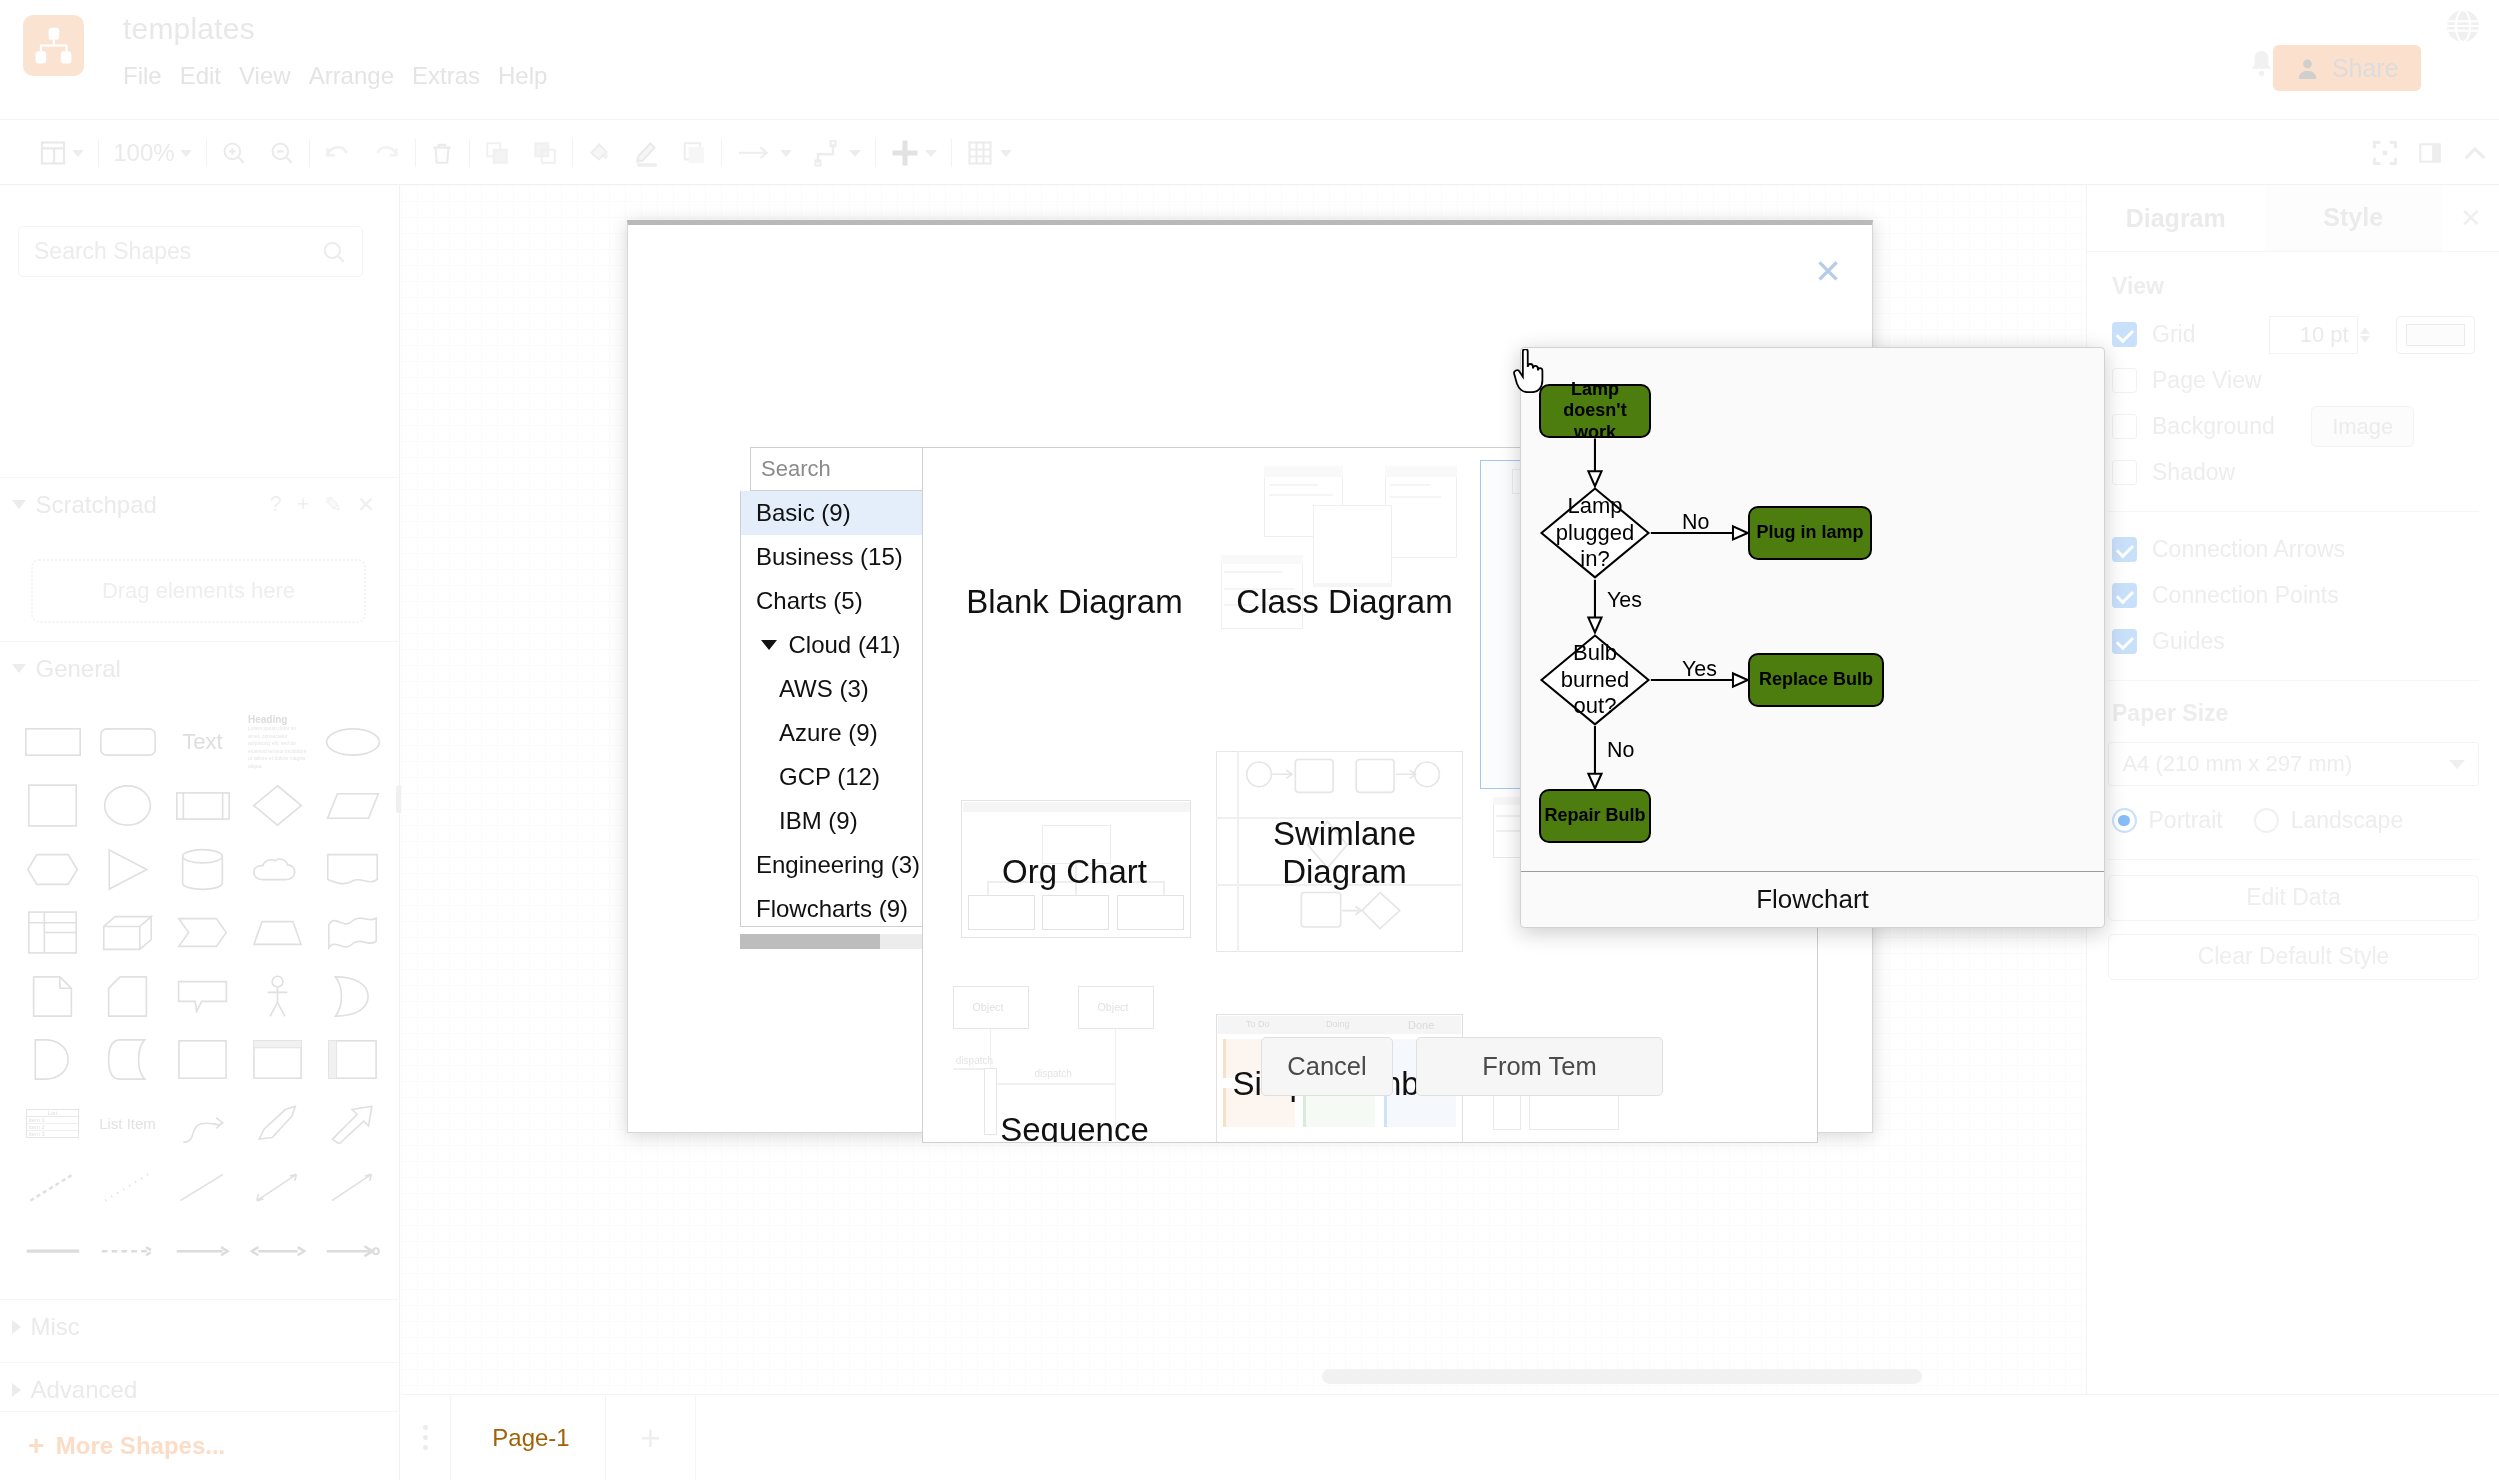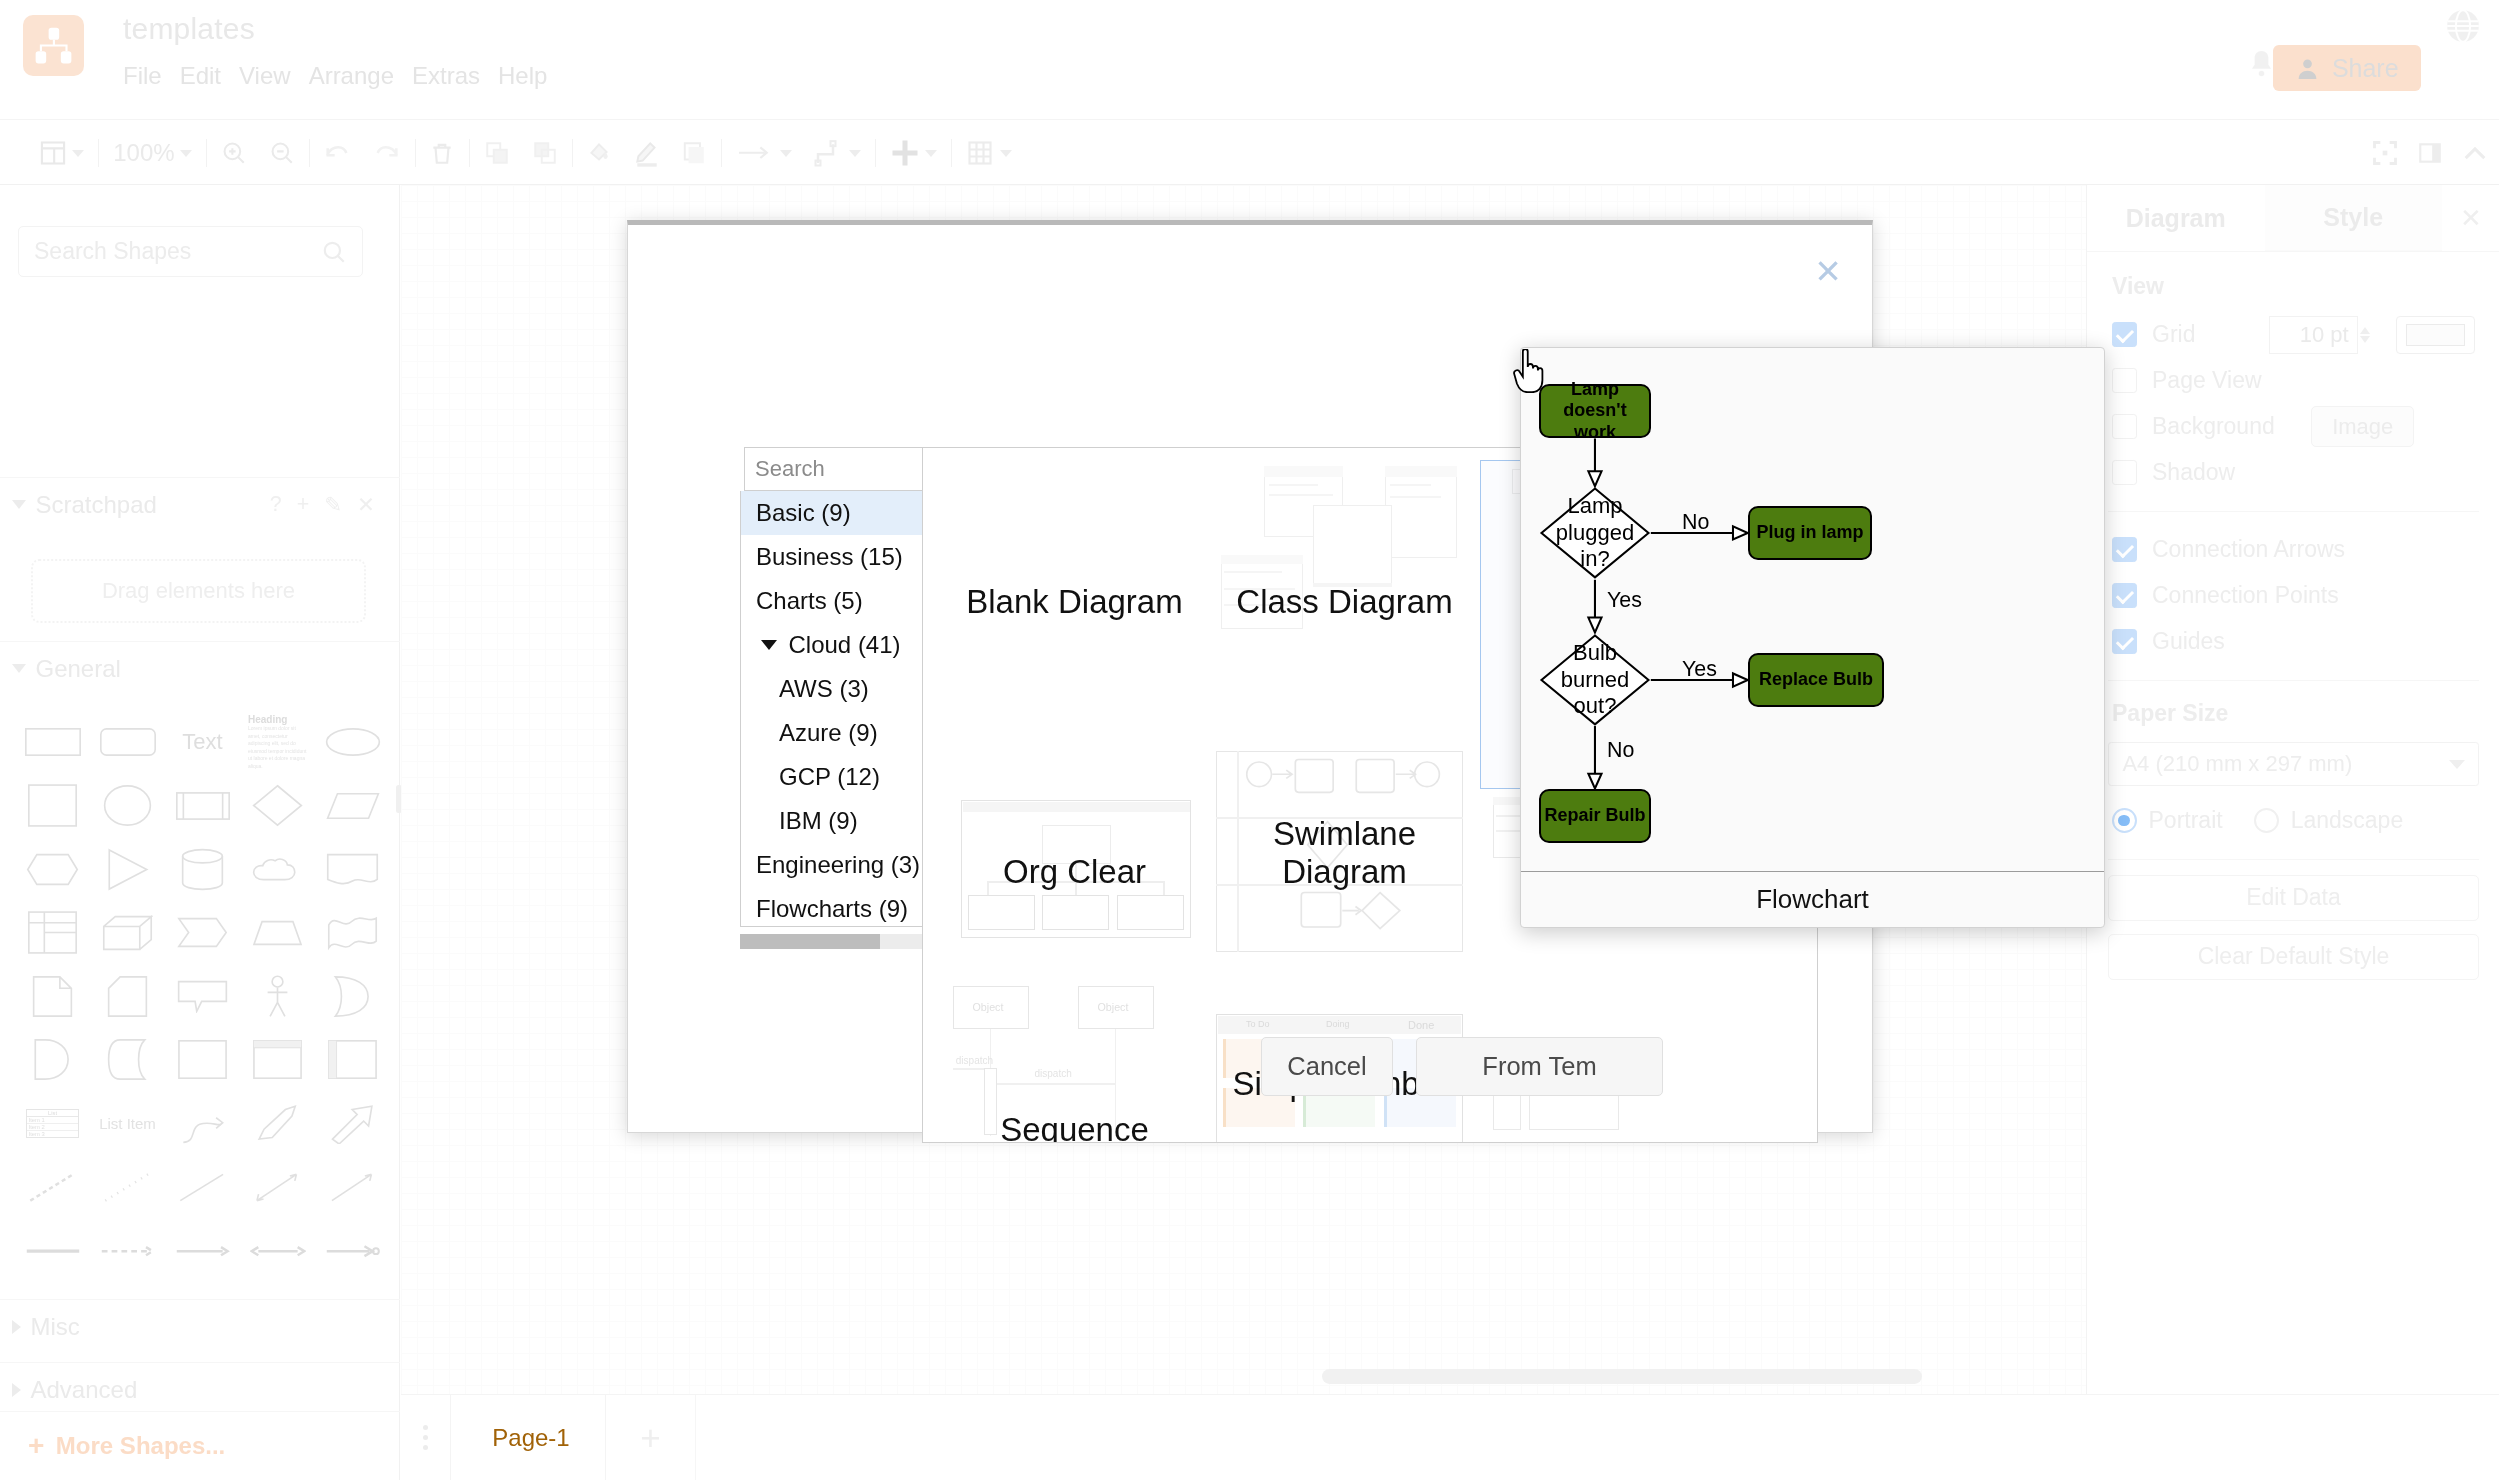--- a/index.html
+++ b/index.html
@@ -171,21 +171,21 @@
     box-shadow:0 2.5px 18px rgba(0,0,0,.16);
   }
   .dlg-close {
     position:absolute; right:30px; top:30px; font-size:33px; color:#b6cbe4; cursor:pointer;
     line-height:1; font-family:"Liberation Sans",sans-serif;
   }
   .dlg-cats {
     position:absolute; left:56px; top:304px; width:140px; height:0;
   }
   .cat-search {
-    position:absolute; left:60px; top:-82px; width:238px; height:44px;
+    position:absolute; left:66px; top:-82px; width:238px; height:44px;
     border:0.8px solid #cfcfcf; background:#fff; display:flex; align-items:center;
     padding:0 10px; cursor:text;
   }
   .cat-search .ph { font-size:22px; color:#8b8b8b; flex:1; }
   .cat-list {
     position:absolute; left:56px; top:-38px; width:238px; height:436px;
     border:0.8px solid #cfcfcf; border-top:none; background:#fff; overflow:hidden;
   }
   .cat-item { height:44px; display:flex; align-items:center; padding-left:15px;
     font-size:24px; color:#111; cursor:pointer; white-space:nowrap; }
@@ -889,21 +889,21 @@
           <div class="bx" style="left:81px;top:25px;width:69px;height:39px;border-color:#dadada;"></div>
           <div class="ln" style="left:114px;top:64px;width:1.6px;height:16.4px;"></div>
           <div class="ln" style="left:26px;top:81px;width:178px;height:1.6px;"></div>
           <div class="ln" style="left:26px;top:81px;width:1.6px;height:15px;"></div>
           <div class="ln" style="left:114px;top:81px;width:1.6px;height:15px;"></div>
           <div class="ln" style="left:202px;top:81px;width:1.6px;height:15px;"></div>
           <div class="bx" style="left:6.6px;top:95px;width:67px;height:35px;"></div>
           <div class="bx" style="left:81px;top:95px;width:67px;height:35px;"></div>
           <div class="bx" style="left:156px;top:95px;width:67px;height:35px;"></div>
         </div>
-        <div class="tpl-name" style="top:76px;">Org Clear</div>
+        <div class="tpl-name" style="top:76px;">Org Chart</div>
       </div>
 
       <div class="tpl-cell" style="left:288px; top:303px;">
         <div class="thumb" style="left:5px;top:0px;width:247px;height:202px;opacity:.45;">
           <div class="bx" style="left:0;top:0;width:247px;height:201px;"></div>
           <div class="ln" style="left:21.4px;top:0;width:1.6px;height:201px;"></div>
           <div class="ln" style="left:0;top:66px;width:247px;height:1.6px;"></div>
           <div class="ln" style="left:0;top:133px;width:247px;height:1.6px;"></div>
           <svg style="position:absolute;left:25px;top:5px;" width="214" height="58" viewBox="0 0 260 70">
             <circle cx="22" cy="22" r="15" fill="none" stroke="#c8c8c8" stroke-width="2"></circle>

